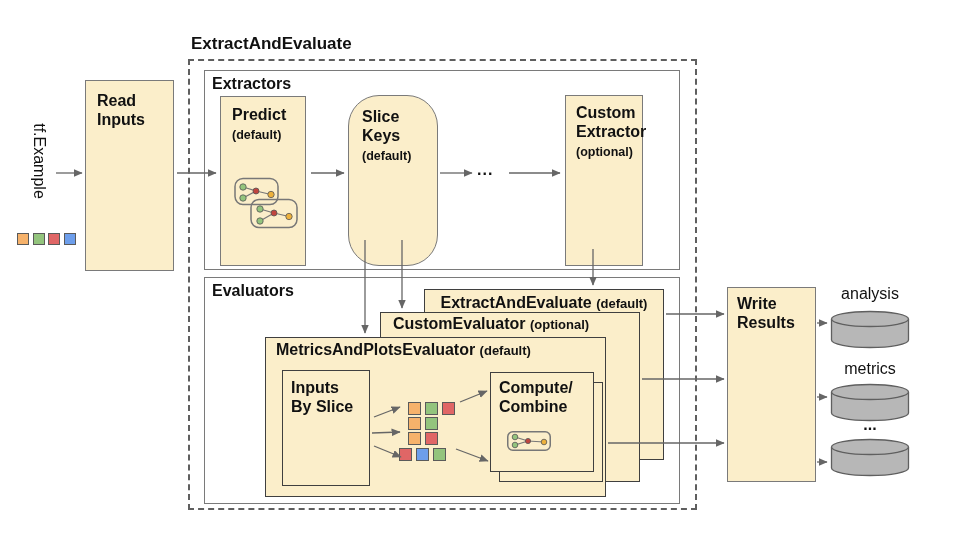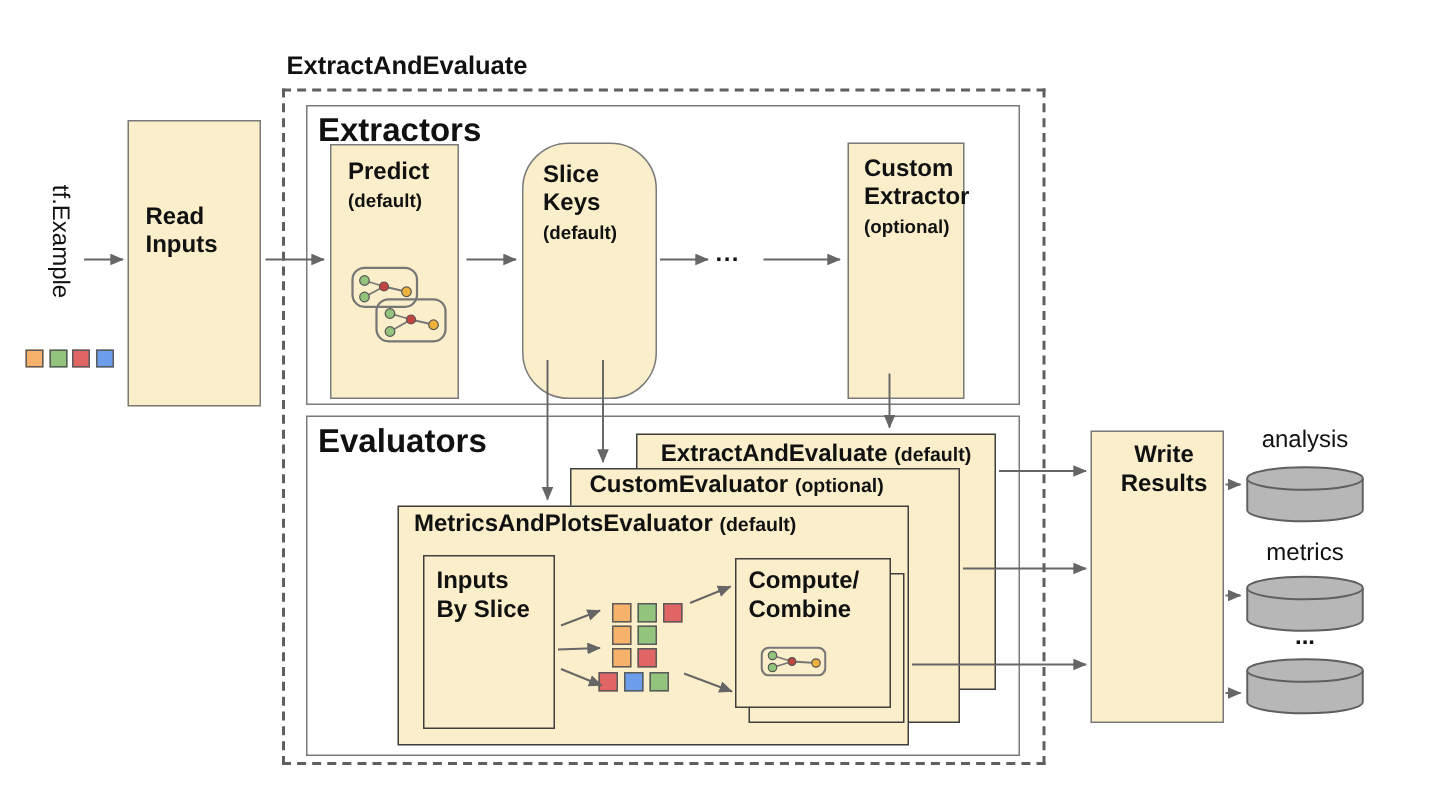--- a/index.html
+++ b/index.html
@@ -3,21 +3,21 @@
 <meta charset="utf-8">
 <style>
   html,body{margin:0;padding:0;background:#fff;}
   .canvas{position:relative;width:960px;height:540px;background:#fff;overflow:hidden;
           font-family:"Liberation Sans",sans-serif;color:#111;}
   .abs{position:absolute;box-sizing:border-box;}
   .tan{background:#FBEECA;border:1px solid #7a7a7a;}
   .ev{background:#FBEECA;border:1px solid #3f3f3f;}
   .white-box{background:#fff;border:1px solid #7a7a7a;}
   .dashed{border:2px dashed #5f5f5f;}
-  .section-label{font-weight:bold;font-size:22px;padding:4px 0 0 7px;line-height:1.1;}
+  .section-label{font-weight:bold;font-size:16px;padding:4px 0 0 7px;line-height:1.1;}
   .pipeline-title{font-weight:bold;font-size:17px;}
   .box-hd{font-weight:bold;font-size:16px;line-height:1.18;}
   .tl{display:block;}
   .qual{font-weight:bold;font-size:12.5px;line-height:1.25;}
   .ev-title{font-weight:bold;font-size:16px;line-height:1.15;white-space:nowrap;}
   .ev-title .q{font-size:13px;}
   .sq-row{display:flex;gap:4px;}
   .sq{width:13px;height:13px;border:1px solid #5a5a5a;box-sizing:border-box;}
   .sq.small{width:12px;height:12px;gap:3px;}
   .in-row{display:flex;gap:3.5px;}
@@ -39,21 +39,21 @@
 
   <div class="abs rot" style="left:-18px;top:152px;width:112px;height:18px;">tf.Example</div>
   <div class="abs in-row" style="left:17px;top:233px;">
     <span class="sq small" style="background: rgb(246, 178, 107);"></span>
     <span class="sq small" style="background: rgb(147, 196, 125);"></span>
     <span class="sq small" style="background: rgb(224, 102, 102);"></span>
     <span class="sq small" style="background: rgb(109, 158, 235);"></span>
   </div>
 
   <div class="abs tan" style="left:85px;top:80px;width:89px;height:191px;">
-    <div class="box-hd" style="padding:11px 16px 0 11px;margin-top:44px;">
+    <div class="box-hd" style="padding:11px 16px 0 11px;">
       <span class="tl">Read</span>
       <span class="tl">Inputs</span>
     </div>
   </div>
 
   <div class="abs pipeline-title" style="left:191px;top:34px;">ExtractAndEvaluate</div>
   <div class="abs dashed" style="left:188px;top:59px;width:509px;height:451px;"></div>
 
   <div class="abs white-box" style="left:204px;top:70px;width:476px;height:200px;">
     <div class="section-label">Extractors</div>
@@ -161,21 +161,21 @@
       <line class="net-edge" x1="8" y1="6" x2="21" y2="10"></line>
       <line class="net-edge" x1="8" y1="14" x2="21" y2="10"></line>
       <line class="net-edge" x1="21" y1="10" x2="37" y2="11"></line>
       <circle class="nd" cx="8" cy="6" r="2.8" fill="#93C47D"></circle>
       <circle class="nd" cx="8" cy="14" r="2.8" fill="#93C47D"></circle>
       <circle class="nd" cx="21" cy="10" r="2.6" fill="#C0453E"></circle>
       <circle class="nd" cx="37" cy="11" r="2.8" fill="#EDB13C"></circle>
     </svg>
   </div>
 
-  <div class="abs tan" style="left:727px;top:287px;width:89px;height:195px;text-align:center;">
+  <div class="abs tan" style="left:727px;top:287px;width:89px;height:195px;">
     <div class="box-hd" style="padding:7px 0 0 9px;">
       <span class="tl">Write</span>
       <span class="tl">Results</span>
     </div>
   </div>
 
   <div class="abs cyl-label" style="left:830px;top:285px;">analysis</div>
   <svg class="abs" style="left:830px;top:310px;" width="80" height="40" viewBox="0 0 80 40">
     <path class="cylp" d="M1.5,9 v21 a38.5,7.5 0 0 0 77,0 v-21"></path>
     <ellipse class="cylp" cx="40" cy="9" rx="38.5" ry="7.5"></ellipse>

